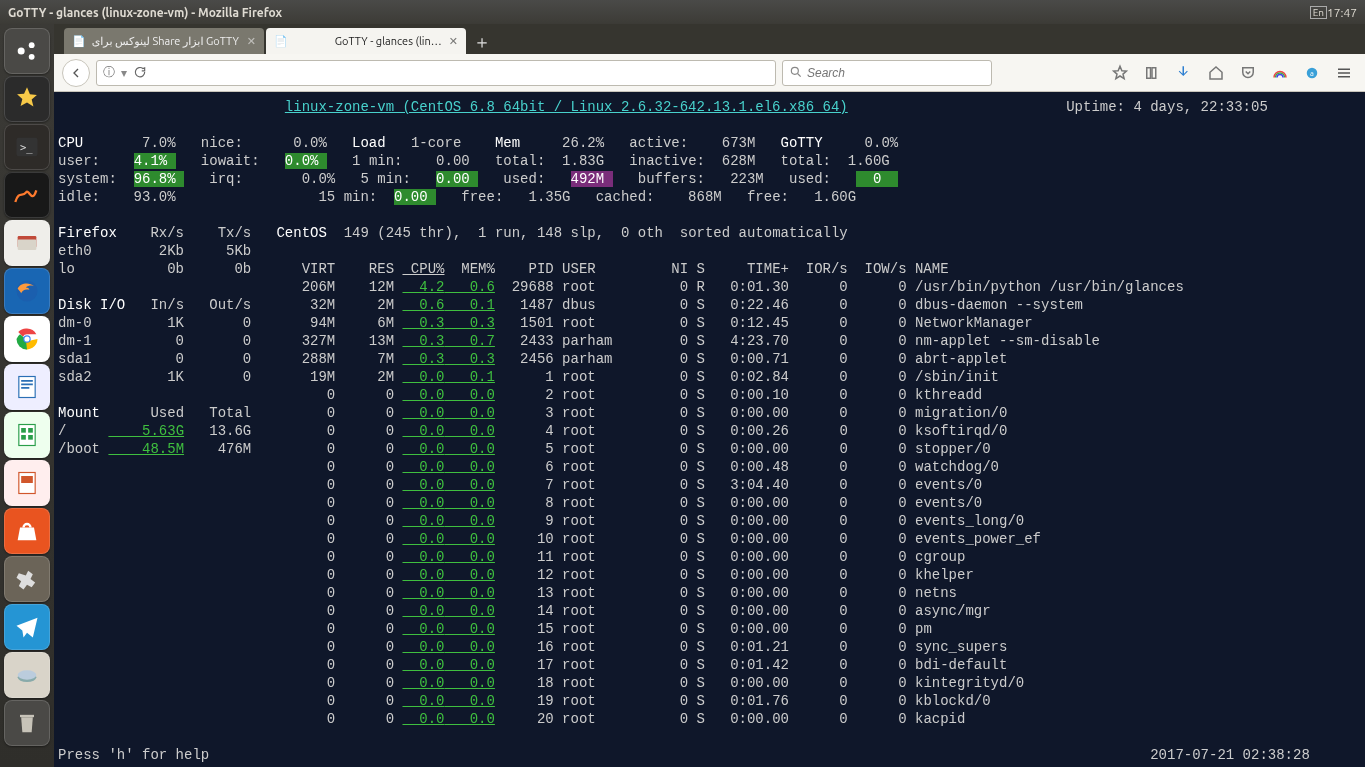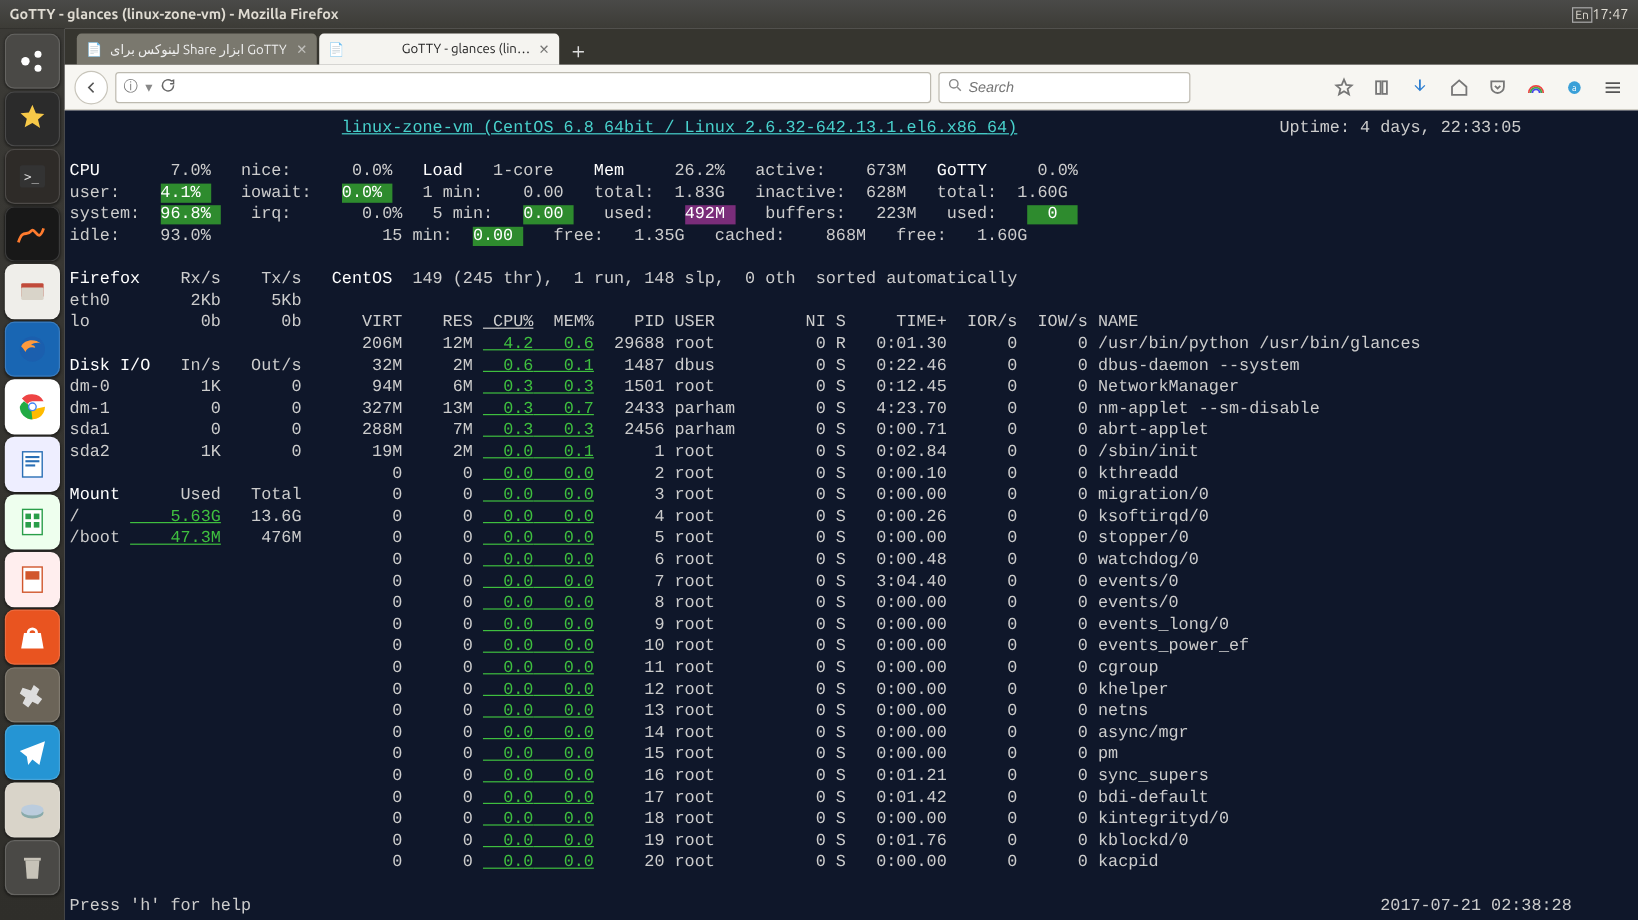--- a/index.html
+++ b/index.html
@@ -275,21 +275,21 @@
 lo           0b      0b      VIRT    RES <span class="tuline"> CPU%</span>  MEM%    PID USER         NI S     TIME+  IOR/s  IOW/s NAME
                              206M    12M <span class="tgreen">  4.2</span><span class="tgreen">   0.6</span>  29688 root          0 R   0:01.30      0      0 /usr/bin/python /usr/bin/glances
 <span class="tbold">Disk I/O</span>   In/s   Out/s       32M     2M <span class="tgreen">  0.6</span><span class="tgreen">   0.1</span>   1487 dbus          0 S   0:22.46      0      0 dbus-daemon --system
 dm-0         1K       0       94M     6M <span class="tgreen">  0.3</span><span class="tgreen">   0.3</span>   1501 root          0 S   0:12.45      0      0 NetworkManager
 dm-1          0       0      327M    13M <span class="tgreen">  0.3</span><span class="tgreen">   0.7</span>   2433 parham        0 S   4:23.70      0      0 nm-applet --sm-disable
 sda1          0       0      288M     7M <span class="tgreen">  0.3</span><span class="tgreen">   0.3</span>   2456 parham        0 S   0:00.71      0      0 abrt-applet
 sda2         1K       0       19M     2M <span class="tgreen">  0.0</span><span class="tgreen">   0.1</span>      1 root          0 S   0:02.84      0      0 /sbin/init
                                 0      0 <span class="tgreen">  0.0</span><span class="tgreen">   0.0</span>      2 root          0 S   0:00.10      0      0 kthreadd
 <span class="tbold">Mount</span>      Used   Total         0      0 <span class="tgreen">  0.0</span><span class="tgreen">   0.0</span>      3 root          0 S   0:00.00      0      0 migration/0
 /     <span class="tgreen">    5.63G</span>   13.6G         0      0 <span class="tgreen">  0.0</span><span class="tgreen">   0.0</span>      4 root          0 S   0:00.26      0      0 ksoftirqd/0
-/boot <span class="tgreen">    47.3M</span>    476M         0      0 <span class="tgreen">  0.0</span><span class="tgreen">   0.0</span>      5 root          0 S   0:00.00      0      0 stopper/0
+/boot <span class="tgreen">    48.5M</span>    476M         0      0 <span class="tgreen">  0.0</span><span class="tgreen">   0.0</span>      5 root          0 S   0:00.00      0      0 stopper/0
                                 0      0 <span class="tgreen">  0.0</span><span class="tgreen">   0.0</span>      6 root          0 S   0:00.48      0      0 watchdog/0
                                 0      0 <span class="tgreen">  0.0</span><span class="tgreen">   0.0</span>      7 root          0 S   3:04.40      0      0 events/0
                                 0      0 <span class="tgreen">  0.0</span><span class="tgreen">   0.0</span>      8 root          0 S   0:00.00      0      0 events/0
                                 0      0 <span class="tgreen">  0.0</span><span class="tgreen">   0.0</span>      9 root          0 S   0:00.00      0      0 events_long/0
                                 0      0 <span class="tgreen">  0.0</span><span class="tgreen">   0.0</span>     10 root          0 S   0:00.00      0      0 events_power_ef
                                 0      0 <span class="tgreen">  0.0</span><span class="tgreen">   0.0</span>     11 root          0 S   0:00.00      0      0 cgroup
                                 0      0 <span class="tgreen">  0.0</span><span class="tgreen">   0.0</span>     12 root          0 S   0:00.00      0      0 khelper
                                 0      0 <span class="tgreen">  0.0</span><span class="tgreen">   0.0</span>     13 root          0 S   0:00.00      0      0 netns
                                 0      0 <span class="tgreen">  0.0</span><span class="tgreen">   0.0</span>     14 root          0 S   0:00.00      0      0 async/mgr
                                 0      0 <span class="tgreen">  0.0</span><span class="tgreen">   0.0</span>     15 root          0 S   0:00.00      0      0 pm

